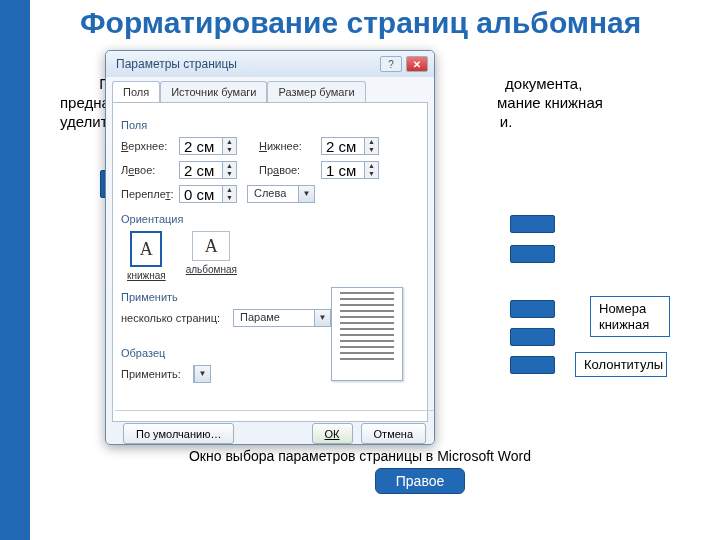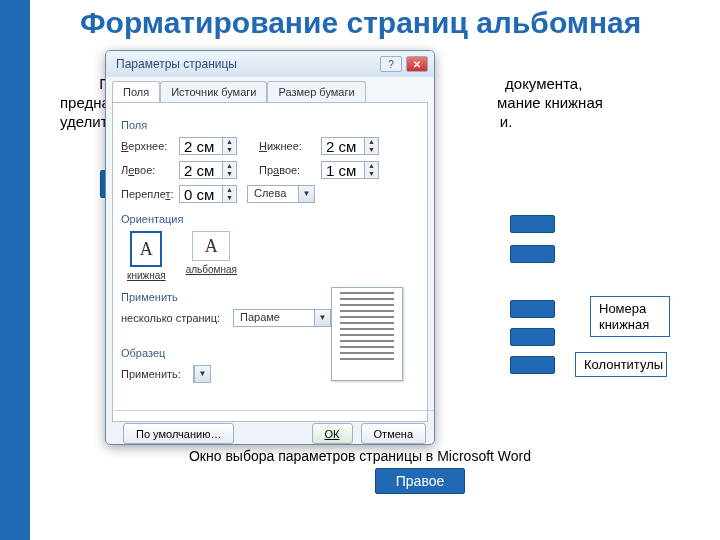--- a/index.html
+++ b/index.html
@@ -29,21 +29,21 @@
     font-size: 14px; display: flex; align-items: center; justify-content: center;
   }
   .blk-param { left: 100px; top: 170px; width: 100px; height: 28px; }
   .blk-o { left: 160px; top: 225px; width: 45px; height: 28px; }
   .blk-a { left: 160px; top: 325px; width: 45px; height: 28px; }
   .blk-r1a { left: 510px; top: 215px; width: 45px; height: 18px; }
   .blk-r1b { left: 510px; top: 245px; width: 45px; height: 18px; }
   .blk-r2a { left: 510px; top: 300px; width: 45px; height: 18px; }
   .blk-r2b { left: 510px; top: 328px; width: 45px; height: 18px; }
   .blk-r2c { left: 510px; top: 356px; width: 45px; height: 18px; }
-  .blk-right { left: 375px; top: 468px; width: 90px; height: 26px; }
+  .blk-right { left: 375px; top: 468px; width: 90px; height: 26px; border-radius: 6px; }
   .side-label {
     position: absolute; border: 1.5px solid #2168b5; background:#fff;
     font-size: 13px; padding: 4px 8px;
   }
   .lbl-numbers { left: 590px; top: 296px; width: 80px; line-height:1.2; }
   .lbl-footers { left: 575px; top: 352px; width: 92px; text-align: center; }
   .caption {
     position: absolute; left: 150px; top: 448px; width: 420px;
     font-size: 14px; text-align:center;
   }

